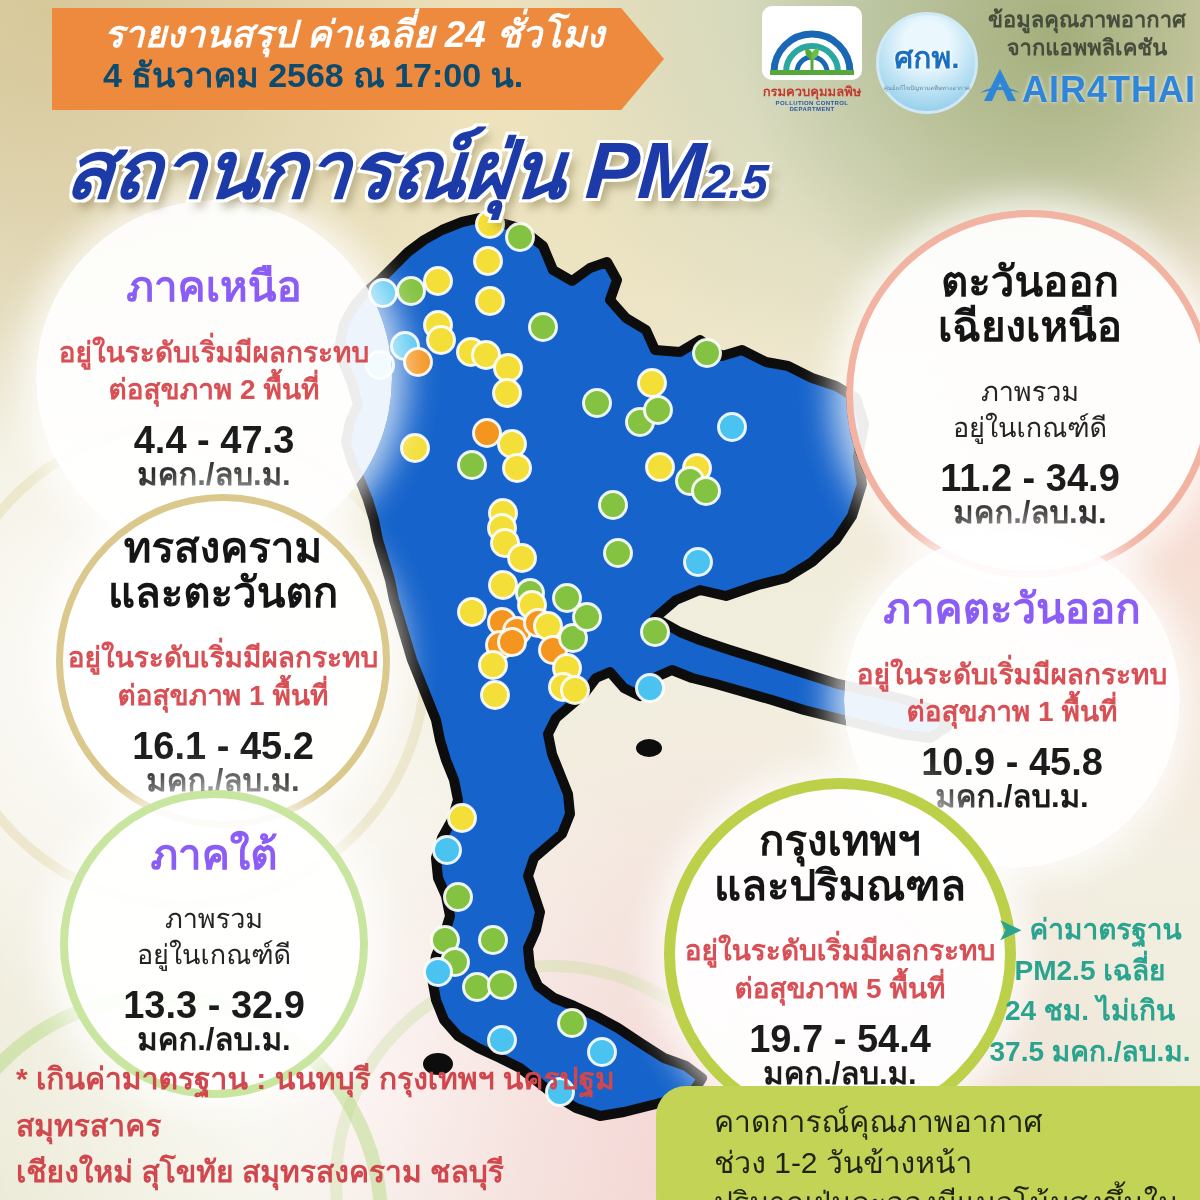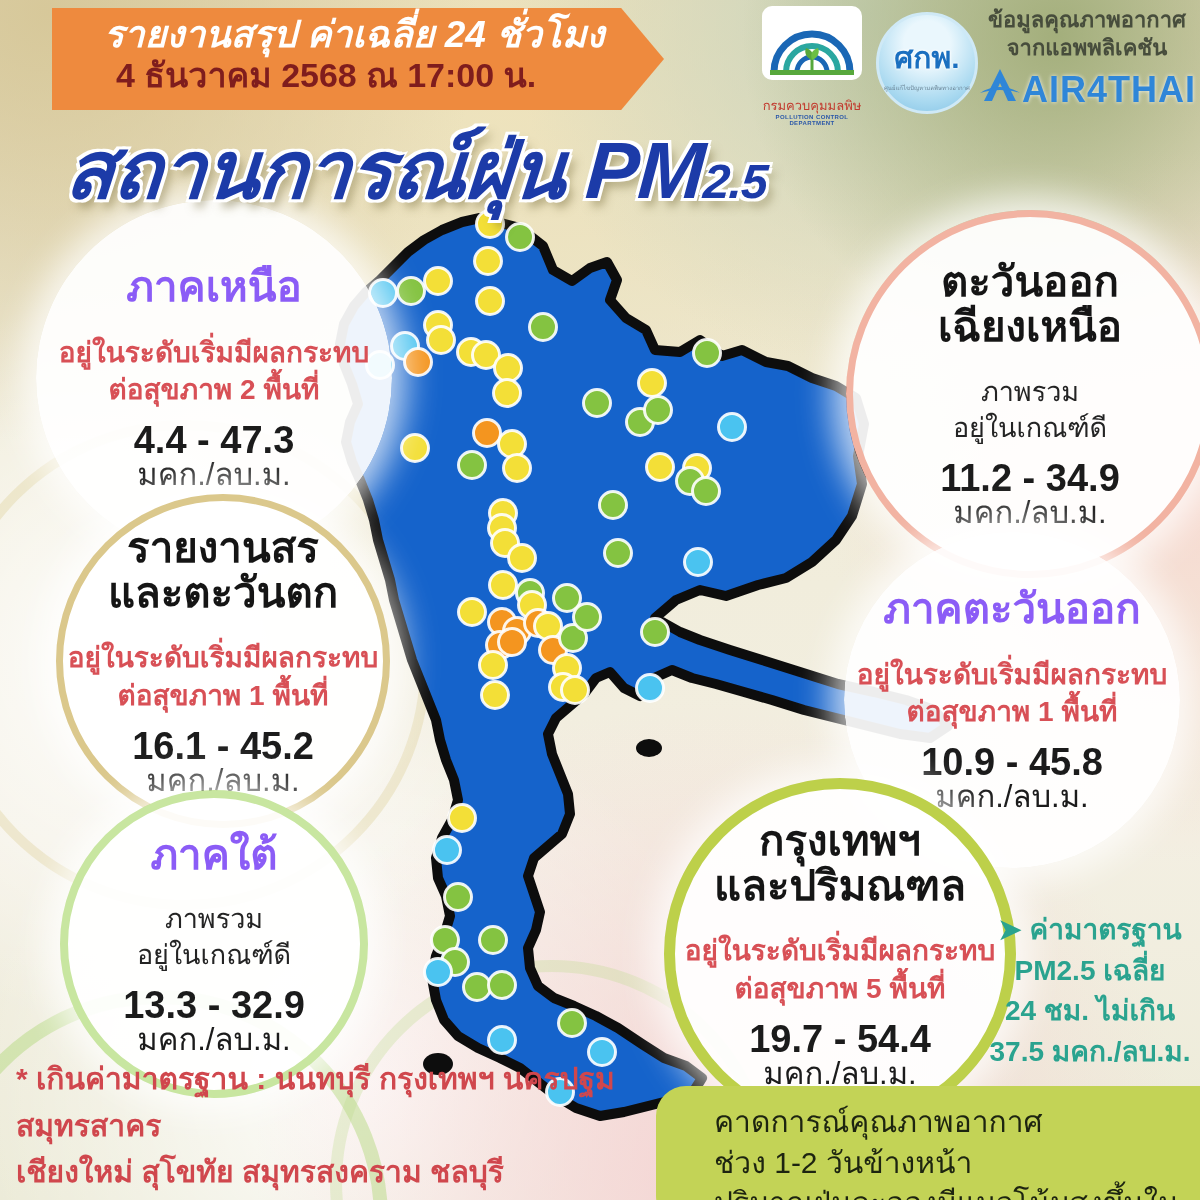--- a/index.html
+++ b/index.html
@@ -19,26 +19,26 @@
   }
   .ring{position:absolute;border-radius:50%;pointer-events:none;}
   .ring.r1{left:-70px;top:990px;width:430px;height:430px;border:14px solid rgba(176,214,120,.45);}
   .ring.r2{left:330px;top:960px;width:420px;height:420px;border:12px solid rgba(190,220,140,.30);}
   .ring.r3{left:-60px;top:420px;width:470px;height:470px;border:10px solid rgba(222,206,150,.35);}
 
   
   .banner{position:absolute;left:52px;top:8px;width:612px;height:96px;background:#ee8a3e;
     clip-path:polygon(0 0,93% 0,100% 50%,93% 100%,0 100%);padding:6px 0 0 0;z-index:6;}
   .banner .l1{color:#fff;font-style:italic;font-weight:bold;font-size:37px;line-height:1.15;padding-left:52px;}
-  .banner .l2{color:#7f1d1d;font-weight:bold;font-size:34px;line-height:1.1;padding-left:64px;}
+  .banner .l2{color:#0c4a6e;font-weight:bold;font-size:34px;line-height:1.1;padding-left:51px;}
 
   
   .pcd{position:absolute;left:756px;top:6px;width:112px;height:106px;z-index:6;text-align:center;}
   .pcd .badge{width:100px;height:74px;margin:0 auto;background:#fff;border-radius:10px;display:flex;align-items:flex-end;justify-content:center;}
-  .pcd .th{color:#c23a2e;font-weight:normal;font-size:13px;line-height:1.2;margin-top:18px;}
+  .pcd .th{color:#c23a2e;font-weight:bold;font-size:13px;line-height:1.2;margin-top:4px;}
   .pcd .en{color:#2a57a8;font-weight:bold;font-size:6px;letter-spacing:.4px;}
   .skp{position:absolute;left:876px;top:12px;width:96px;height:96px;border-radius:50%;z-index:6;
     background:radial-gradient(circle at 50% 30%,#eaf7fd 0 28%,#a9d9f0 70%,#7fc0e4 100%);
     border:3px solid #cfe9f6;display:flex;align-items:center;justify-content:center;flex-direction:column;}
   .skp .t{color:#1a6fc0;font-weight:bold;font-size:30px;text-shadow:0 0 3px #fff,0 0 3px #fff;}
   .skp .s{color:#6b8596;font-size:6px;margin-top:2px;}
   .appnote{position:absolute;left:978px;top:6px;width:218px;z-index:6;text-align:center;color:#474d3c;font-weight:bold;font-size:22px;line-height:1.25;}
   .air4thai{display:flex;align-items:flex-start;justify-content:center;margin-top:6px;}
   .air4thai .word{color:#2f86d8;font-weight:900;font-size:36px;letter-spacing:1px;text-shadow:0 0 4px rgba(255,255,255,.8);}
 
@@ -53,21 +53,21 @@
 
   
   .region-circle{position:absolute;border-radius:50%;background:rgba(255,255,255,.93);z-index:5;
     display:flex;flex-direction:column;align-items:center;justify-content:center;text-align:center;
     box-shadow:0 0 34px 14px rgba(255,255,255,.75);}
   .region-title{font-weight:bold;font-size:42px;line-height:1.08;color:#151515;}
   .region-title.blue{color:#8b5cf6;}
   .region-status{font-size:27px;line-height:1.35;margin-top:24px;color:#242424;}
   .region-status.warn{color:#d85056;font-weight:bold;}
   .region-range{font-size:38px;font-weight:bold;margin-top:12px;line-height:1;color:#1b1b1b;}
-  .region-unit{font-size:31px;font-weight:normal;line-height:1.05;color:#1b1b1b;}
+  .region-unit{font-size:31px;font-weight:bold;line-height:1.05;color:#1b1b1b;}
   .c-north{left:36px;top:200px;width:356px;height:356px;}
   .c-northeast{left:846px;top:210px;width:354px;height:354px;border:7px solid #f2b3a2;}
   .c-central{left:56px;top:494px;width:320px;height:320px;border:7px solid #dbc88c;}
   .c-east{left:844px;top:532px;width:336px;height:336px;}
   .c-south{left:60px;top:790px;width:292px;height:292px;border:8px solid #c8e6a0;}
   .c-bangkok{left:664px;top:778px;width:330px;height:330px;border:11px solid #bdd04a;}
   .c-north .region-status,.c-central .region-status,.c-east .region-status,.c-bangkok .region-status{font-size:28px;}
 
   
   .standard{position:absolute;right:4px;top:890px;width:212px;z-index:6;text-align:center;
@@ -235,21 +235,21 @@
     <div class="region-status">
       <div>ภาพรวม</div>
       <div>อยู่ในเกณฑ์ดี</div>
     </div>
     <div class="region-range">11.2 - 34.9</div>
     <div class="region-unit">มคก./ลบ.ม.</div>
   </div>
 
   <div class="region-circle c-central">
     <div class="region-title">
-      <div>รายงานสร</div>
+      <div>ทรสงคราม</div>
       <div>และตะวันตก</div>
     </div>
     <div class="region-status warn">
       <div>อยู่ในระดับเริ่มมีผลกระทบ</div>
       <div>ต่อสุขภาพ 1 พื้นที่</div>
     </div>
     <div class="region-range">16.1 - 45.2</div>
     <div class="region-unit">มคก./ลบ.ม.</div>
   </div>
 

